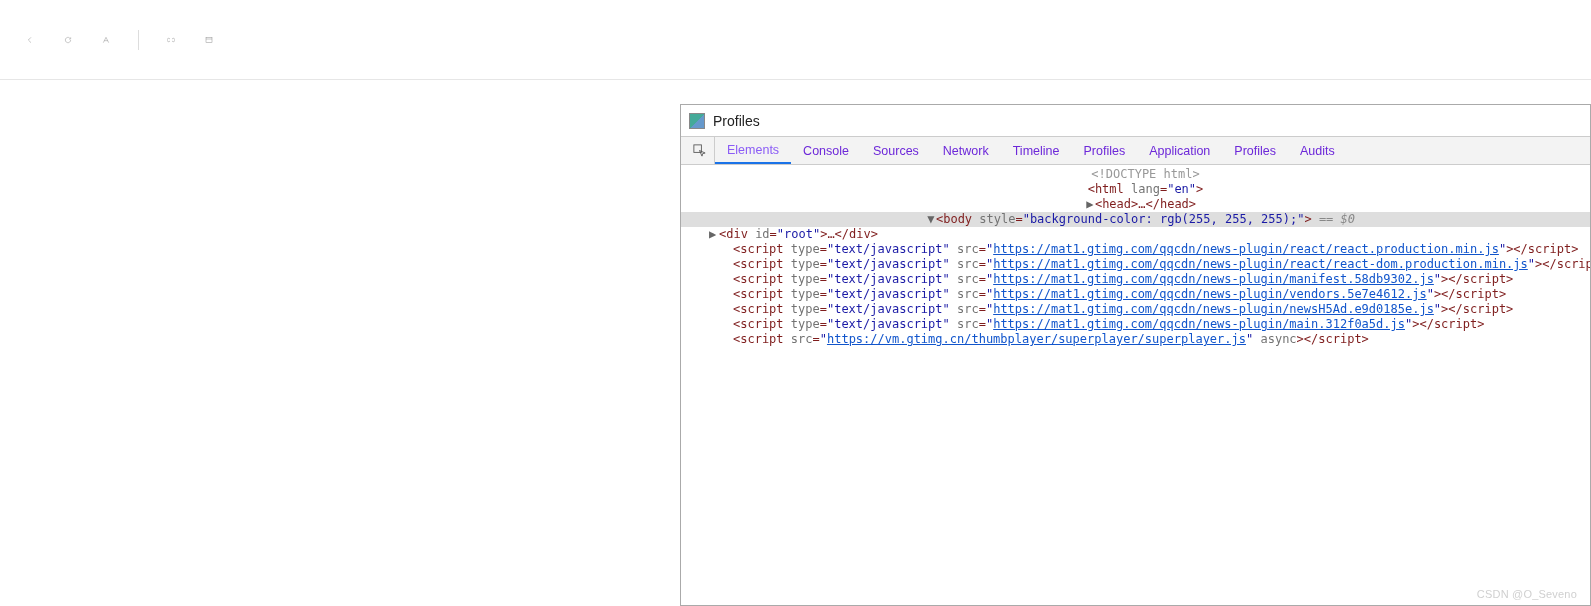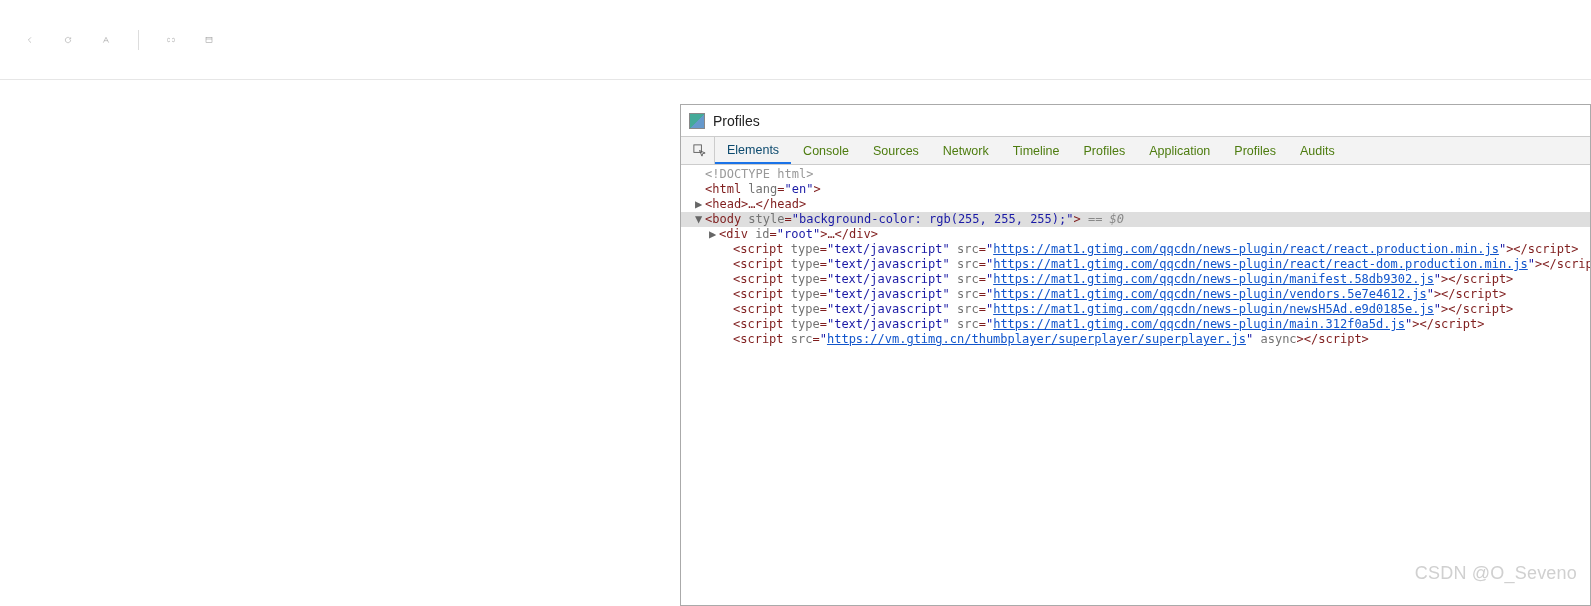--- a/index.html
+++ b/index.html
@@ -68,55 +68,55 @@
   .dt-tabs .inspect-btn {
     width: 30px;
     display: flex; align-items: center; justify-content: center;
     border-right: 1px solid #ccc;
     cursor: pointer;
   }
   .dt-tabs .inspect-btn svg { stroke:#555; fill:none; stroke-width:1.4; }
   .dt-tabs .tab {
     padding: 0 12px;
     display: flex; align-items: center;
-    color: #4d7c0f;
+    color: #6d28d9;
     cursor: pointer;
     font-size: 12.5px;
   }
   .dt-tabs .tab.active {
-    color: #0c4a6e;
+    color: #8b5cf6;
     border-bottom: 2px solid #1a73e8;
   }
   .dom-tree {
     flex: 1;
     overflow: auto;
     font-family: Consolas, Menlo, monospace;
     font-size: 12px;
     line-height: 15px;
     color: #333;
     padding-top: 2px;
   }
   .line { white-space: nowrap; padding: 0 4px; }
   .line.highlight { background: #dedede; }
-  .indent1 { padding-left: 14px; }
+  .indent1 { padding-left: 14px; text-align: center; }
   .indent2 { padding-left: 28px; }
   .indent3 { padding-left: 42px; }
   .arrow { display:inline-block; width:10px; color:#666; }
   .tag { color: #7f1d1d; }
   .attrname { color: #737373; }
   .attrval { color: #1a1aa6; }
   .comment { color: #999; }
   .selmark { color: #888; font-style: italic; }
   a.srclink { color: #1155cc; text-decoration: underline; }
   .watermark {
     position: absolute;
     right: 14px;
-    bottom: 22px;
+    bottom: 6px;
     color: #d0d0d0;
-    font-size: 18px;
+    font-size: 11px;
     font-family: "Segoe UI", sans-serif;
     letter-spacing: .2px;
   }
 </style>
 </head>
 <body>
 
 <div class="topbar">
   <div class="icon">
     <svg width="18" height="18" viewBox="0 0 24 24">

